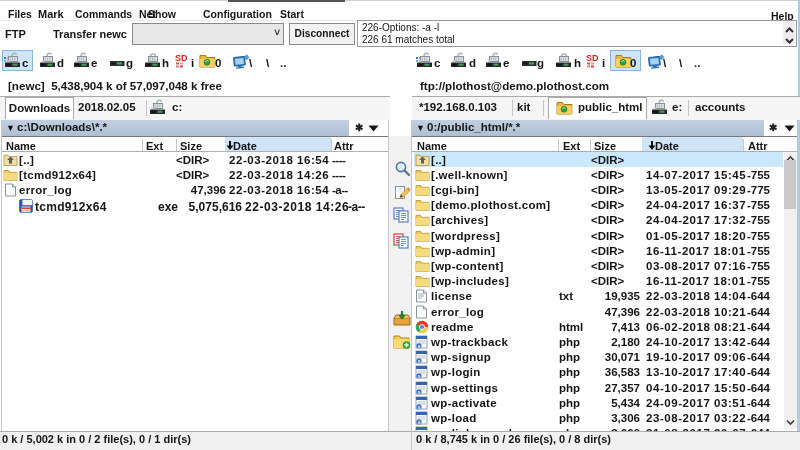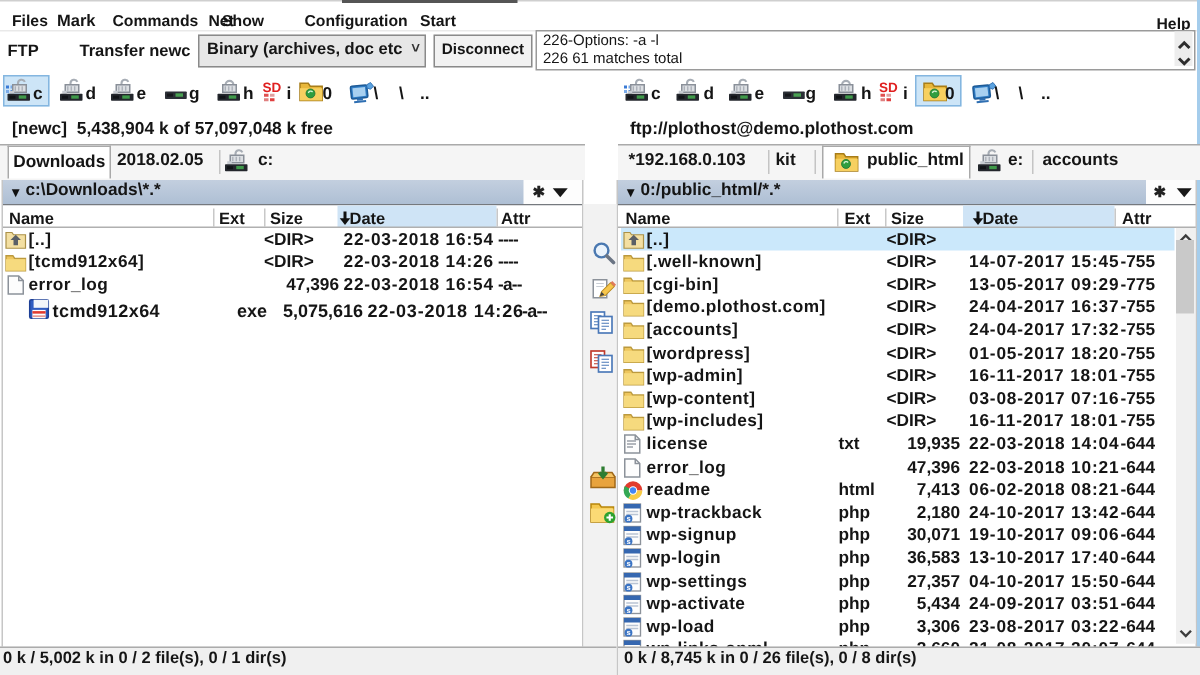--- a/index.html
+++ b/index.html
@@ -17,21 +17,20 @@
 <div class="a" style="left:75px;top:8px;font-size:10.5px">Commands</div>
 <div class="a" style="left:139px;top:8px;font-size:10.5px">Net</div>
 <div class="a" style="left:148px;top:8px;font-size:10.5px">Show</div>
 <div class="a" style="left:203px;top:8px;font-size:10.5px">Configuration</div>
 <div class="a" style="left:280px;top:8px;font-size:10.5px">Start</div>
 <div class="a" style="left:771px;top:10px;font-size:10.5px">Help</div>
 <div class="a" style="left:0;top:20px;width:798px;height:1px;background:#e9e9e9"></div>
 <div class="a" style="left:5px;top:28px;font-size:11px">FTP</div>
 <div class="a" style="left:53px;top:28px">Transfer newc</div>
 <div class="a" style="left:132px;top:23px;width:150px;height:20px;background:#e7e7e7;border:1px solid #8a8a8a">
-<span class="a" style="left:5px;top:3px">Binary (archives, doc etc</span>
 <span class="a" style="right:3px;top:3px;font-size:10px;color:#333">˅</span>
   </div>
 <div class="a" style="left:289px;top:23px;width:64px;height:20px;background:#f2f2f2;border:1px solid #8a8a8a;text-align:center;line-height:19px;font-size:10.2px">Disconnect</div>
 <div class="a" style="left:357px;top:20px;width:438px;height:25px;background:#fff;border:1px solid #9a9a9a">
 <span class="a" style="left:4px;top:1px;font-size:10px;font-weight:normal">226-Options: -a -l</span>
 <span class="a" style="left:4px;top:13px;font-size:10px;font-weight:normal">226 61 matches total</span>
 <span class="a" style="left:425px;top:0;width:12px;height:23px;background:#ededed"></span>
 <svg class="a" style="left:427px;top:6px" width="9" height="6" viewBox="0 0 9 6">
       <path d="M1 5 L4.5 1.5 L8 5" stroke="#2e2e2e" stroke-width="2" fill="none"></path>
     </svg>
@@ -366,21 +365,21 @@
     <span class="a" style="left:17px;top:2px;letter-spacing:0.3px">[demo.plothost.com]</span>
     <span class="a" style="left:177px;top:2px">&lt;DIR&gt;</span>
     <span class="a" style="left:232px;top:2px;letter-spacing:0.55px">24-04-2017 16:37</span>
     <span class="a" style="left:333px;top:2px">-755</span>
   </div>
 <div class="a" style="left:414px;top:212.3px;width:369px;height:15px;font-size:11.5px">
     <svg class="a" style="left:1px;top:1px" width="15" height="14" viewBox="0 0 15 14">
 <path d="M1 2.5 h4.6 l1.2 1.8 H14 v8.2 H1 z" fill="#eec65e" stroke="#bc9a3e" stroke-width="0.9"></path>
 <path d="M1 4.8 h13 v7.7 H1 z" fill="#f6da7e"></path>
 </svg>
-    <span class="a" style="left:17px;top:2px;letter-spacing:0.3px">[accounts]</span>
+    <span class="a" style="left:17px;top:2px;letter-spacing:0.3px">[archives]</span>
     <span class="a" style="left:177px;top:2px">&lt;DIR&gt;</span>
     <span class="a" style="left:232px;top:2px;letter-spacing:0.55px">24-04-2017 17:32</span>
     <span class="a" style="left:333px;top:2px">-755</span>
   </div>
 <div class="a" style="left:414px;top:227.5px;width:369px;height:15px;font-size:11.5px">
     <svg class="a" style="left:1px;top:1px" width="15" height="14" viewBox="0 0 15 14">
 <path d="M1 2.5 h4.6 l1.2 1.8 H14 v8.2 H1 z" fill="#eec65e" stroke="#bc9a3e" stroke-width="0.9"></path>
 <path d="M1 4.8 h13 v7.7 H1 z" fill="#f6da7e"></path>
 </svg>
     <span class="a" style="left:17px;top:2px;letter-spacing:0.3px">[wordpress]</span>

